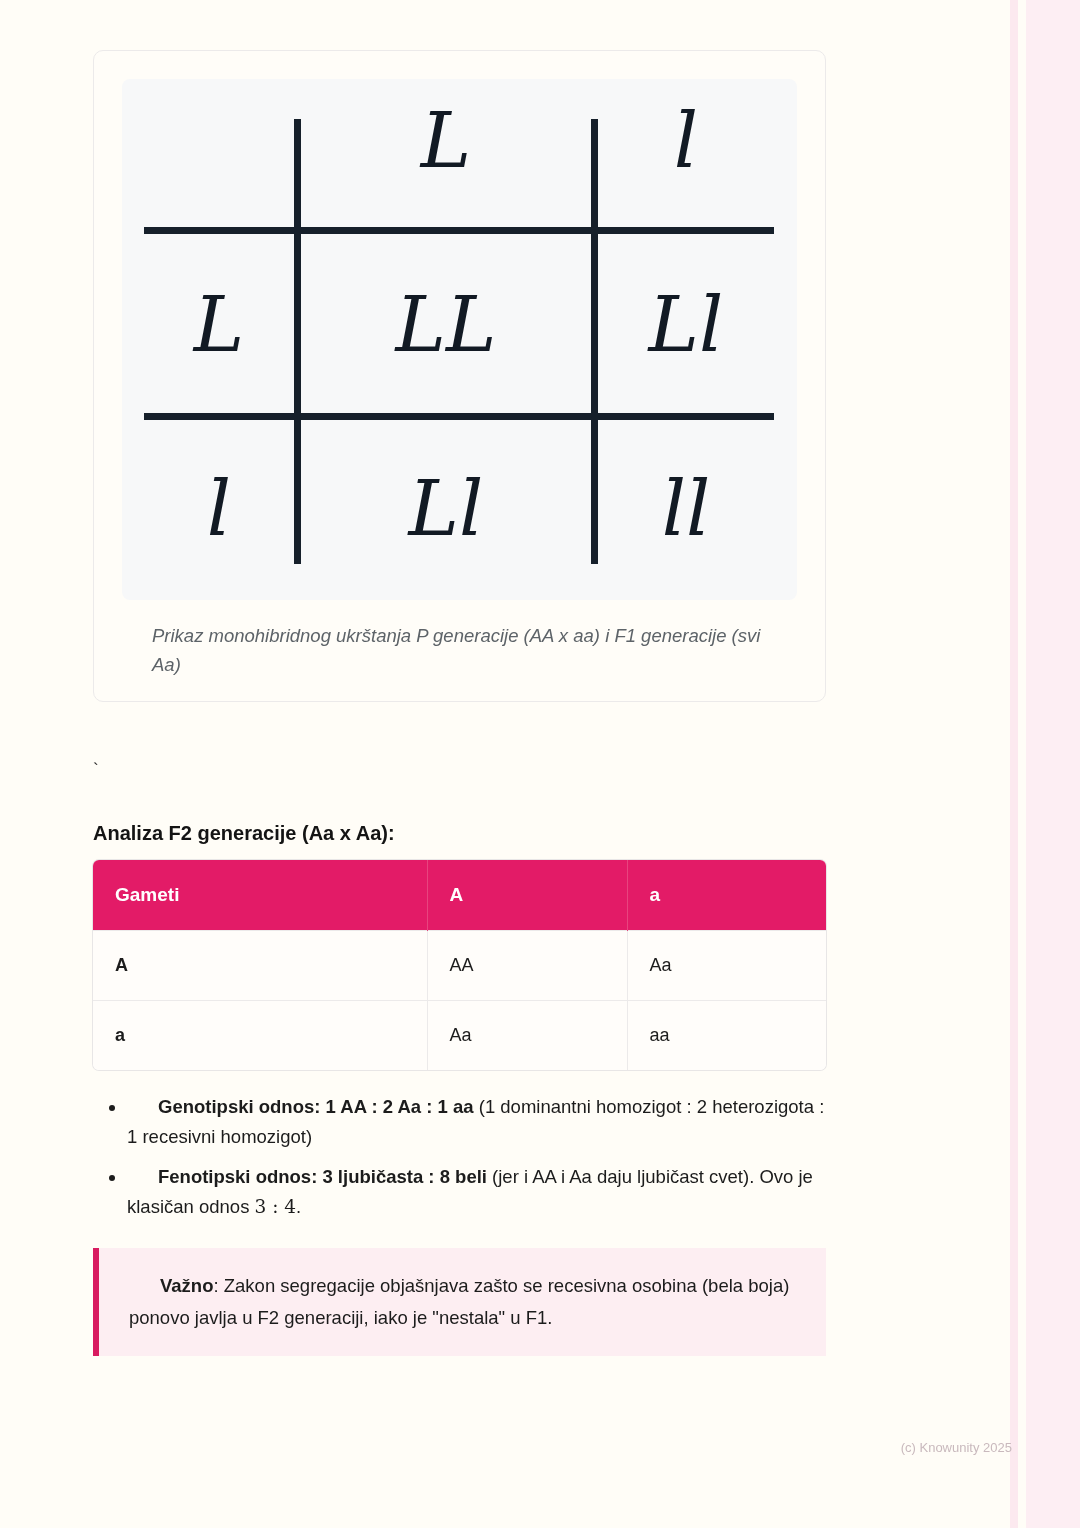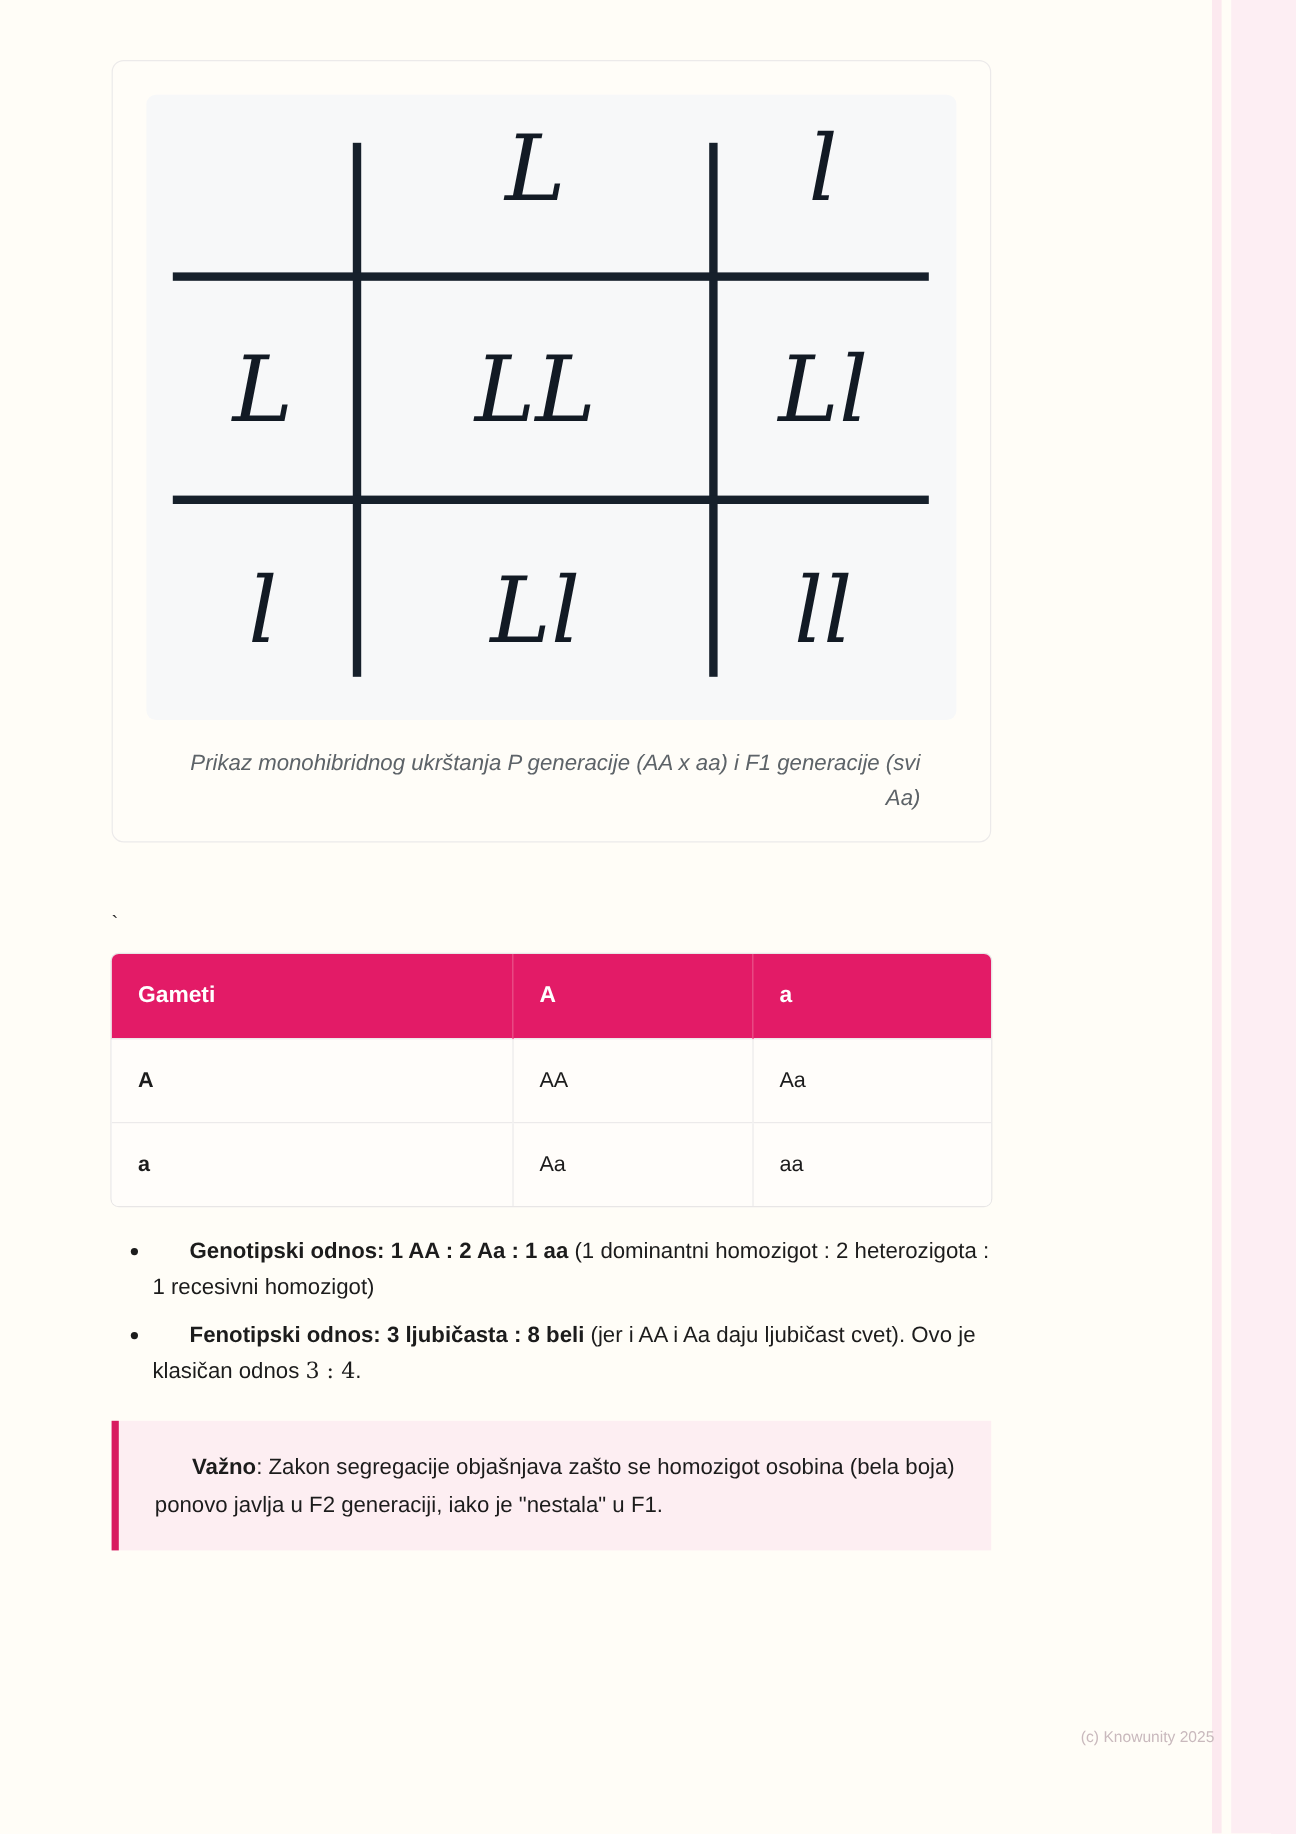--- a/index.html
+++ b/index.html
@@ -87,21 +87,21 @@
   .pg-c11     { left: 179px; top: 208px; width: 290px; font-size: 76px; }
   .pg-c12     { left: 476px; top: 208px; width: 176px; font-size: 76px; }
   .pg-c21     { left: 179px; top: 392px; width: 290px; font-size: 76px; }
   .pg-c22     { left: 476px; top: 392px; width: 176px; font-size: 76px; }
 
   .figure-caption {
     margin-top: 22px;
     font-size: 18.5px;
     font-style: italic;
     color: #5d6368;
-    text-align: right;
+    text-align: left;
     line-height: 1.55;
     padding: 0 30px;
   }
 
   .stray-tick {
     margin-top: 58px;
     font-size: 17px;
     color: #2c2c2c;
     letter-spacing: 0;
   }
@@ -217,20 +217,21 @@
           <div class="pg-cell pg-c12">Ll</div>
           <div class="pg-cell pg-c21">Ll</div>
           <div class="pg-cell pg-c22">ll</div>
         </div>
       </div>
       <div class="figure-caption">Prikaz monohibridnog ukrštanja P generacije (AA x aa) i F1 generacije (svi Aa)</div>
     </div>
 
     <div class="stray-tick">`</div>
 
+    <h3 class="section-head">Analiza F2 generacije (Aa x Aa):</h3>
 
     <table class="punnett-table">
       <colgroup>
         <col class="c1">
           <col class="c2">
           <col class="c3">
       </colgroup>
       <thead>
         <tr>
           <th>Gameti</th>
@@ -257,20 +258,20 @@
       <li>
         <b>Genotipski odnos: 1 AA : 2 Aa : 1 aa</b><span> (1 dominantni homozigot : 2 heterozigota : 1 recesivni homozigot)</span>
       </li>
       <li>
         <b>Fenotipski odnos: 3 ljubičasta : 8 beli</b><span> (jer i AA i Aa daju ljubičast cvet). Ovo je klasičan odnos </span><span class="mono-ratio">3 : 4</span><span>.</span>
       </li>
     </ul>
 
     <div class="callout">
       <p>
-        <b>Važno</b><span>: Zakon segregacije objašnjava zašto se homozigot osobina (bela boja) ponovo javlja u F2 generaciji, iako je "nestala" u F1.</span>
+        <b>Važno</b><span>: Zakon segregacije objašnjava zašto se recesivna osobina (bela boja) ponovo javlja u F2 generaciji, iako je "nestala" u F1.</span>
       </p>
     </div>
 
   </div>
 
   <div class="watermark">(c) Knowunity 2025</div>
 </div>
 
 </body></html>

